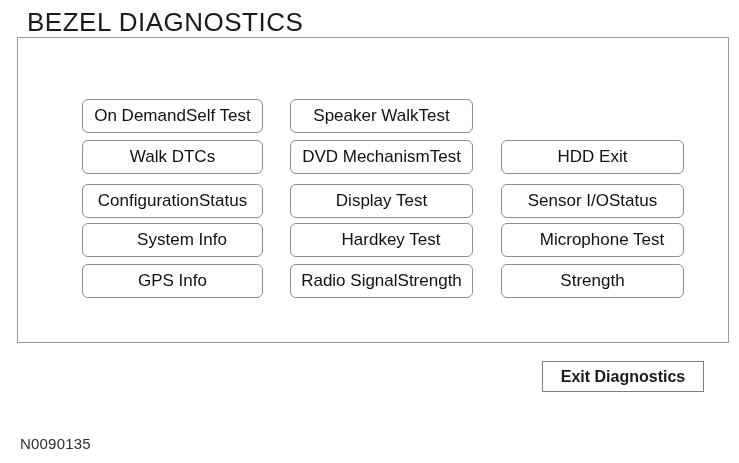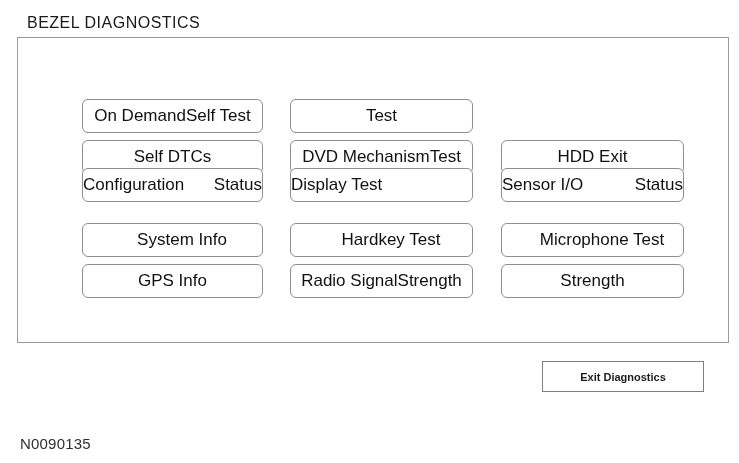--- a/index.html
+++ b/index.html
@@ -8,21 +8,21 @@
     position: relative;
     background: #ffffff;
     font-family: "Liberation Sans", sans-serif;
     color: #111111;
     overflow: hidden;
   }
   .title {
     position: absolute;
     left: 27px;
     top: 8px;
-    font-size: 16px;
+    font-size: 26px;
     line-height: 29px;
     font-weight: normal;
     letter-spacing: 0.5px;
     color: #1a1a1a;
     white-space: nowrap;
   }
   .panel {
     position: absolute;
     left: 17px;
     top: 37px;
@@ -47,36 +47,36 @@
     color: #111111;
     cursor: pointer;
     overflow: visible;
   }
   .btn span:empty { display: none; }
   .c1 { left: 82px;  width: 181px; }
   .c2 { left: 290px; width: 183px; }
   .c3 { left: 501px; width: 183px; }
   .r1 { top: 99px; }
   .r2 { top: 140px; }
-  .r3 { top: 168px; justify-content: space-between; }
+  .r3 { top: 184px; }
   .r4 { top: 223px; padding-left: 19px; }
   .r5 { top: 264px; }
   .exit-btn {
     position: absolute;
     left: 542px;
     top: 361px;
     width: 162px;
     height: 31px;
     background: #ffffff;
     border: 1px solid #7f7f7f;
     border-radius: 0;
     display: flex;
     align-items: center;
     justify-content: center;
-    font-size: 11px;
+    font-size: 16px;
     font-weight: bold;
     color: #1a1a1a;
     cursor: pointer;
   }
   .figure-label {
     position: absolute;
     left: 20px;
     top: 435px;
     font-size: 15px;
     color: #2e2e2e;
@@ -88,37 +88,38 @@
 
 <h1 class="title">BEZEL DIAGNOSTICS</h1>
 
 <div class="panel"></div>
 
 <div class="btn c1 r1">
   <span>On Demand</span>
   <span>Self Test</span>
 </div>
 <div class="btn c1 r2">
-  <span>Self DTCs</span>
+  <span>Walk DTCs</span>
 
 </div>
 <div class="btn c1 r3">
   <span>Configuration</span>
   <span>Status</span>
 </div>
 <div class="btn c1 r4">
   <span>System Info</span>
 
 </div>
 <div class="btn c1 r5">
   <span>GPS Info</span>
 
 </div>
 
 <div class="btn c2 r1">
+  <span>Speaker Walk</span>
   <span>Test</span>
 </div>
 <div class="btn c2 r2">
   <span>DVD Mechanism</span>
   <span>Test</span>
 </div>
 <div class="btn c2 r3">
   <span>Display Test</span>
 
 </div>

